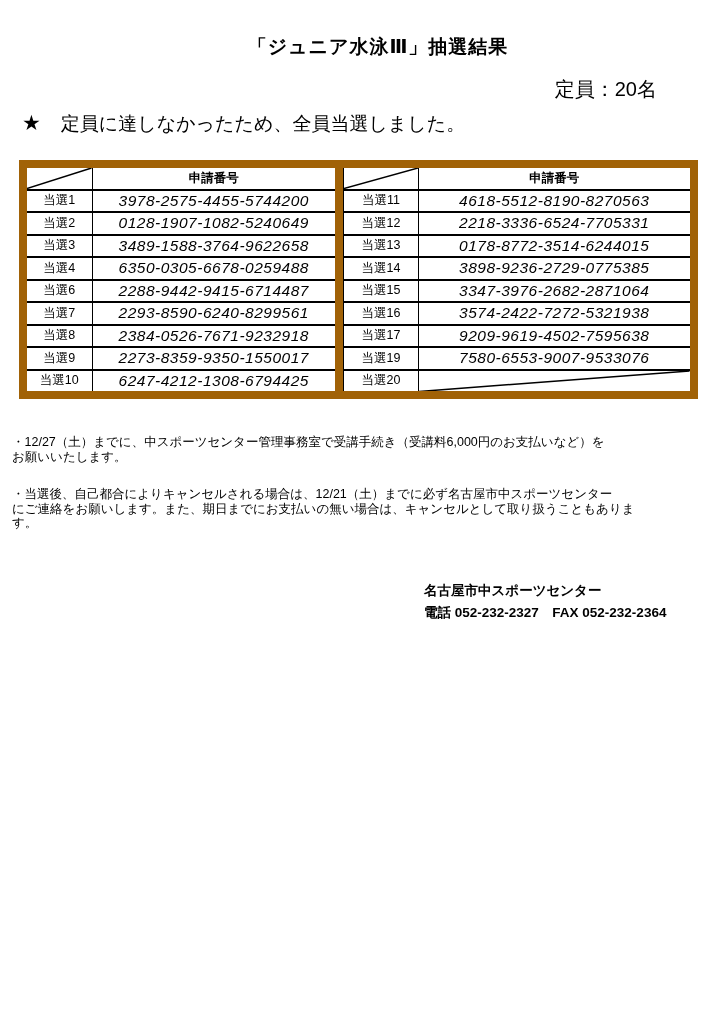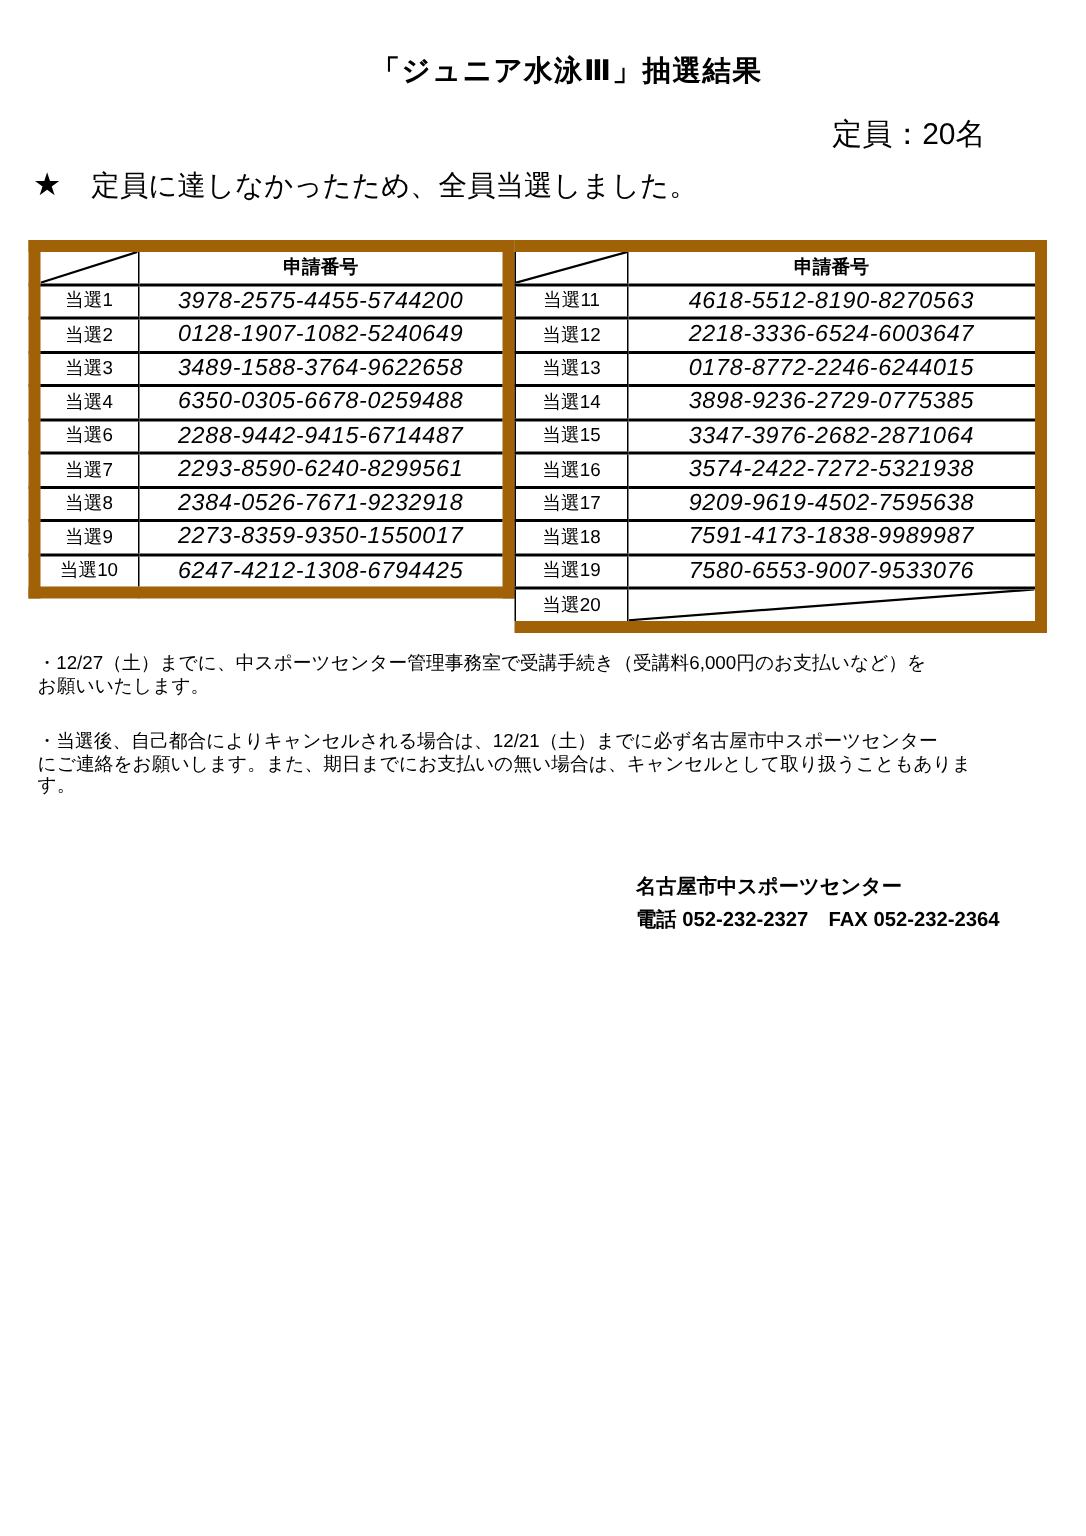--- a/index.html
+++ b/index.html
@@ -95,21 +95,21 @@
     top: 0; left: 0;
     width: 100%; height: 100%;
     display: block;
   }
   .t-left .lbl-col  { width: 69px; }
   .t-left .num-col  { width: 247px; }
   .t-right .lbl-col { width: 75px; }
   .t-right .num-col { width: 275px; }
   .note {
     position: absolute;
-    left: 25px;
+    left: 12px;
     width: 678px;
     font-size: 12.5px;
     line-height: 14.5px;
   }
   .note-1 { top: 435px; }
   .note-2 { top: 487px; }
   .note .line { white-space: nowrap; }
   .contact {
     position: absolute;
     top: 580px;
@@ -201,45 +201,41 @@
               </svg>
           </td>
           <td class="hdr">申請番号</td>
         </tr>
         <tr>
             <td class="lbl">当選11</td>
             <td class="num">4618-5512-8190-8270563</td>
           </tr>
         <tr>
             <td class="lbl">当選12</td>
-            <td class="num">2218-3336-6524-6003647</td>
+            <td class="num">2218-3336-6524-7705331</td>
           </tr>
         <tr>
             <td class="lbl">当選13</td>
-            <td class="num">0178-8772-2246-6244015</td>
+            <td class="num">0178-8772-3514-6244015</td>
           </tr>
         <tr>
             <td class="lbl">当選14</td>
             <td class="num">3898-9236-2729-0775385</td>
           </tr>
         <tr>
             <td class="lbl">当選15</td>
             <td class="num">3347-3976-2682-2871064</td>
           </tr>
         <tr>
             <td class="lbl">当選16</td>
             <td class="num">3574-2422-7272-5321938</td>
           </tr>
         <tr>
             <td class="lbl">当選17</td>
             <td class="num">9209-9619-4502-7595638</td>
-          </tr>
-        <tr>
-            <td class="lbl">当選18</td>
-            <td class="num">7591-4173-1838-9989987</td>
           </tr>
         <tr>
             <td class="lbl">当選19</td>
             <td class="num">7580-6553-9007-9533076</td>
           </tr>
         <tr>
           <td class="lbl">当選20</td>
           <td class="num diag">
             <svg viewBox="0 0 100 100" preserveAspectRatio="none">
                 <line x1="0" y1="100" x2="100" y2="0" stroke="#000" stroke-width="1.5" vector-effect="non-scaling-stroke"></line>

